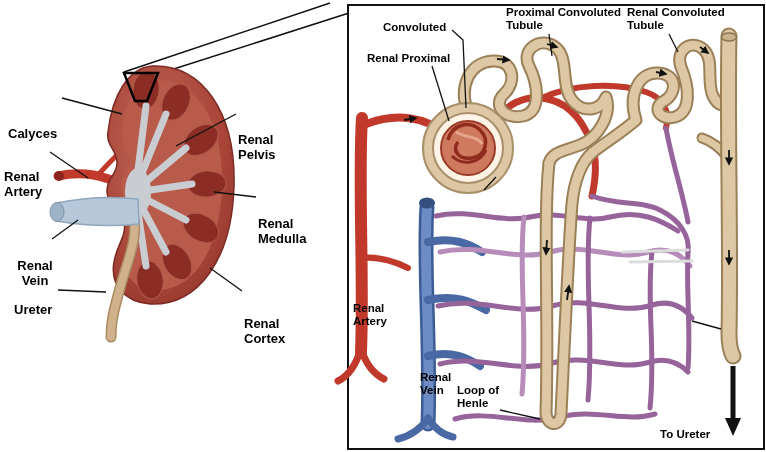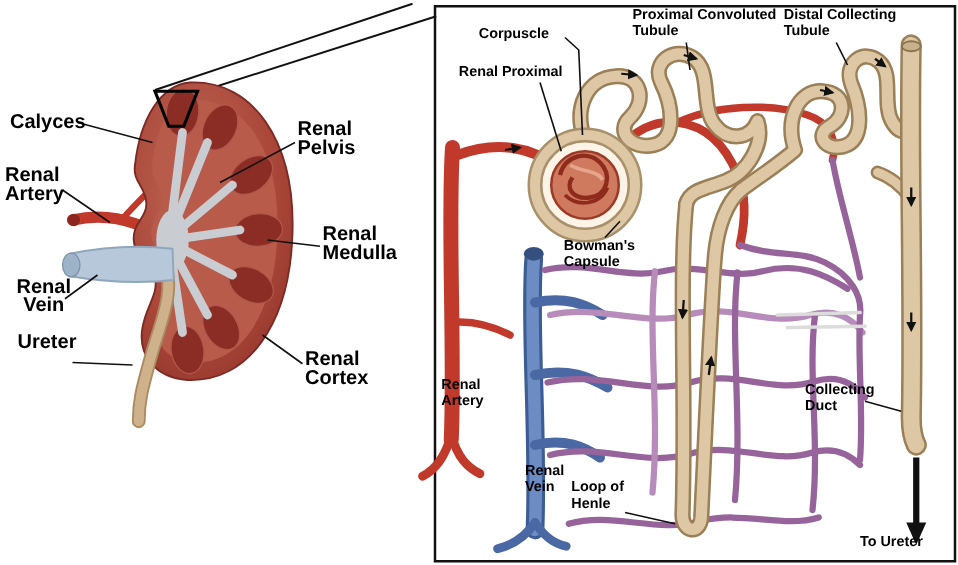--- a/index.html
+++ b/index.html
@@ -1,20 +1,20 @@
 <!DOCTYPE html>
 <html><head>
 <meta charset="utf-8">
 <style>
   html,body{margin:0;padding:0;background:#ffffff;}
   .figure{position:relative;width:766px;height:452px;background:#ffffff;overflow:hidden;
           font-family:"Liberation Sans",sans-serif;}
   .figure > svg{position:absolute;left:0;top:0;}
   .label{position:absolute;color:#000;font-weight:bold;white-space:pre-line;}
-  .k{font-size:16px;line-height:15px;}
+  .k{font-size:13px;line-height:15px;margin-top:36px;}
   .n{font-size:11.5px;line-height:13px;}
   .center{text-align:center;}
 </style>
 </head>
 <body>
 
 <div class="figure">
 
 <svg width="766" height="452" viewBox="0 0 766 452">
   <defs>
@@ -193,31 +193,27 @@
 <div class="label k center" style="left:12px;top:222px;width:46px">Renal
 Vein</div>
 <div class="label k" style="left:14px;top:266px">Ureter</div>
 <div class="label k" style="left:238px;top:96px">Renal
 Pelvis</div>
 <div class="label k" style="left:258px;top:180px">Renal
 Medulla</div>
 <div class="label k" style="left:244px;top:280px">Renal
 Cortex</div>
 
-<div class="label n" style="left:383px;top:21px">Corpuscle</div>
+<div class="label n" style="left:383px;top:21px">Convoluted</div>
 <div class="label n" style="left:367px;top:52px">Renal Proximal</div>
 <div class="label n" style="left:506px;top:6px">Proximal Convoluted
 Tubule</div>
-<div class="label n" style="left:627px;top:6px">Distal Collecting
+<div class="label n" style="left:627px;top:6px">Renal Convoluted
 Tubule</div>
-<div class="label n" style="left:451px;top:191px">Bowman's
-Capsule</div>
 <div class="label n" style="left:353px;top:302px">Renal
 Artery</div>
 <div class="label n" style="left:420px;top:371px">Renal
 Vein</div>
 <div class="label n" style="left:457px;top:384px">Loop of
 Henle</div>
-<div class="label n" style="left:644px;top:306px">Collecting
-Duct</div>
-<div class="label n" style="left:688px;top:428px">To Ureter</div>
+<div class="label n" style="left:660px;top:428px">To Ureter</div>
 
 </div>
 
 </body></html>

